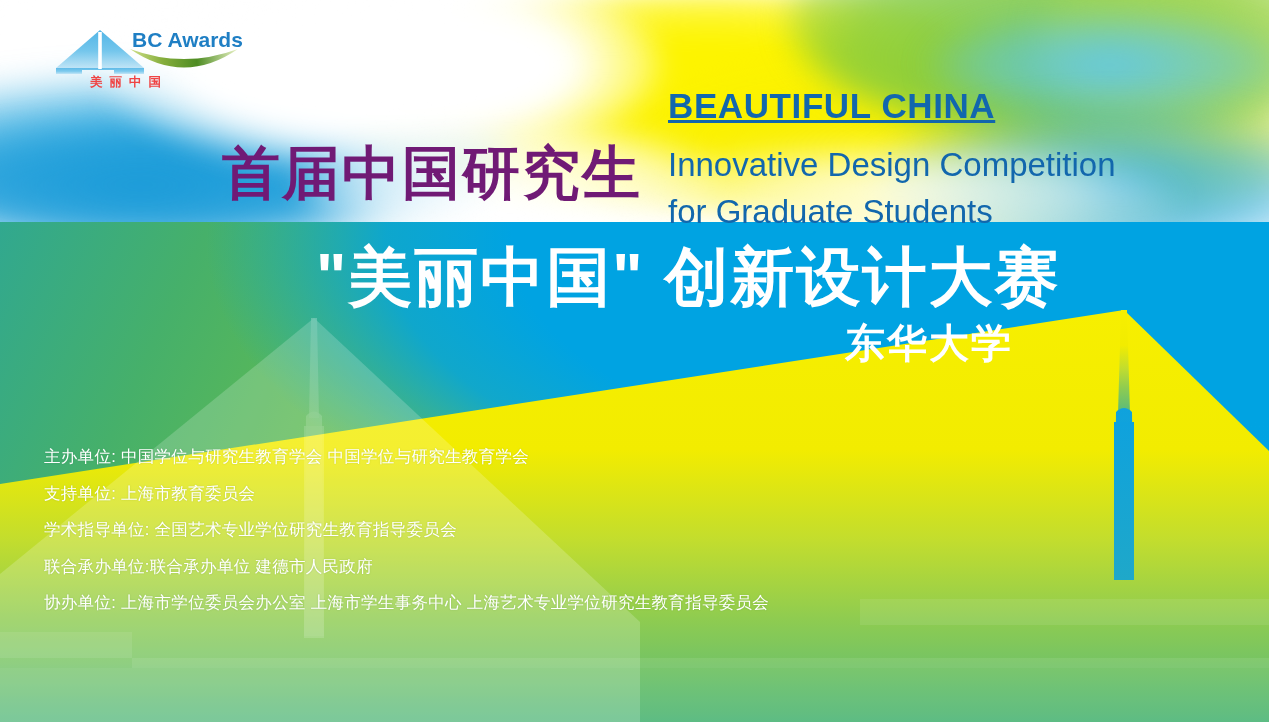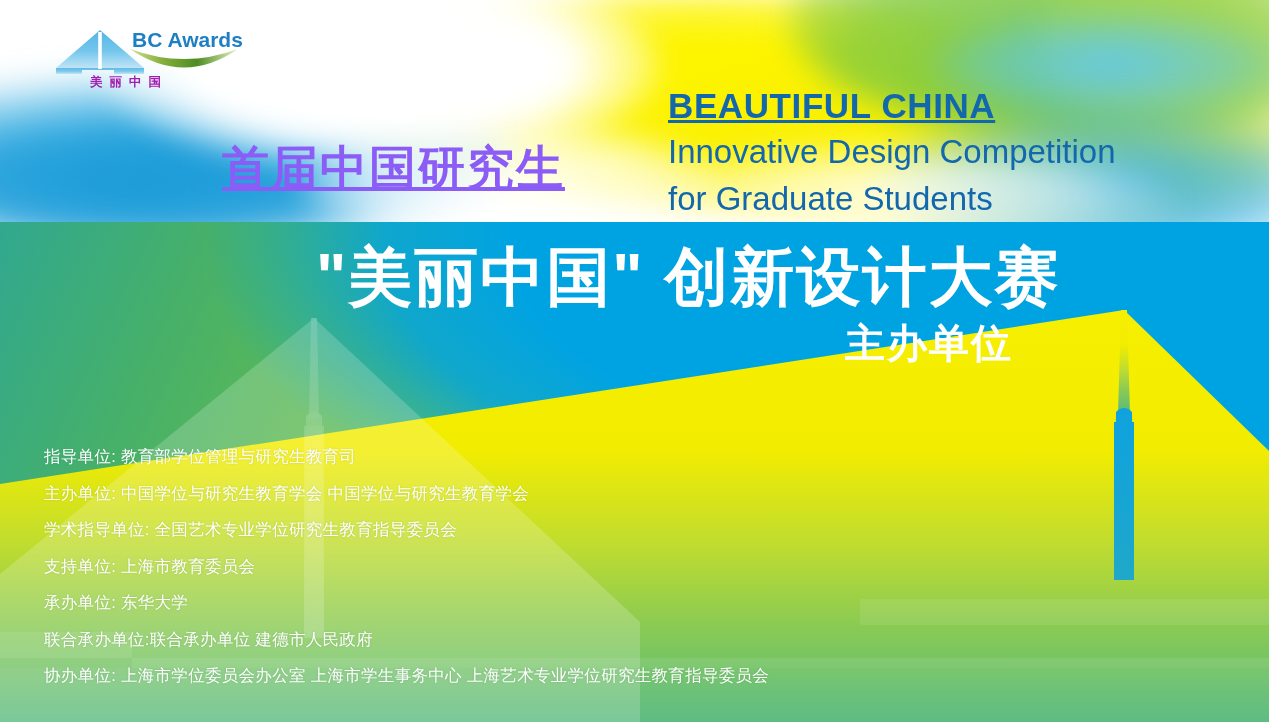--- a/index.html
+++ b/index.html
@@ -89,42 +89,42 @@
   }
 
   
   #logo{
     position:absolute; left:52px; top:24px;
     width:230px; height:72px; z-index:8;
   }
   #logo svg{display:block;}
   #logo-cn{
     position:absolute; left:38px; top:50px;
-    font-size:12.5px; font-weight:bold; color:#a21caf;
+    font-size:12.5px; font-weight:bold; color:#ef4444;
     letter-spacing:7px; white-space:nowrap;
   }
 
   
   #headline-cn-top{
     position:absolute; left:222px; top:144px; z-index:9;
-    font-size:47px; font-weight:bold; color:#8b5cf6;
-    letter-spacing:2px; line-height:1; white-space:nowrap;text-decoration:underline;
+    font-size:58px; font-weight:bold; color:#701a75;
+    letter-spacing:2px; line-height:1; white-space:nowrap;
   }
   #en-block{
     position:absolute; left:668px; top:88px; z-index:9;
     color:#1267ad; line-height:1;
   }
   #en-line1{
     font-size:35px; font-weight:bold; letter-spacing:0.6px;
     white-space:nowrap;
     text-decoration:underline;
   }
   #en-line2{
     font-size:33px; font-weight:normal; letter-spacing:0px;
-    margin-top:12px; white-space:nowrap;
+    margin-top:25px; white-space:nowrap;
   }
   #en-line3{
     font-size:33px; font-weight:normal; letter-spacing:0px;
     margin-top:14px; white-space:nowrap;
   }
 
   
   #bottom-panel{
     position:absolute; left:0; top:222px;
     width:1269px; height:500px;
@@ -289,25 +289,23 @@
       <rect x="304" y="204" width="20" height="212" fill="#ffffff" opacity="0.75"></rect>
     </svg>
 
     <div class="deck" id="deck-right"></div>
     <div class="deck" id="deck-left"></div>
     <div class="deck" id="deck-mid"></div>
     <div class="deck" id="deck-bottom"></div>
   </div>
 
   <div id="headline-white">"美丽中国" 创新设计大赛</div>
-  <div id="subhead-white">主办单位</div>
+  <div id="subhead-white">东华大学</div>
 
   <div id="org-list">
-    <div class="org-line">指导单位: 教育部学位管理与研究生教育司</div>
     <div class="org-line">主办单位: 中国学位与研究生教育学会  中国学位与研究生教育学会</div>
+    <div class="org-line">支持单位: 上海市教育委员会</div>
     <div class="org-line">学术指导单位: 全国艺术专业学位研究生教育指导委员会</div>
-    <div class="org-line">支持单位: 上海市教育委员会</div>
-    <div class="org-line">承办单位: 东华大学</div>
     <div class="org-line">联合承办单位:联合承办单位 建德市人民政府</div>
     <div class="org-line">协办单位: 上海市学位委员会办公室  上海市学生事务中心  上海艺术专业学位研究生教育指导委员会</div>
   </div>
 
 </div>
 
 </body></html>

